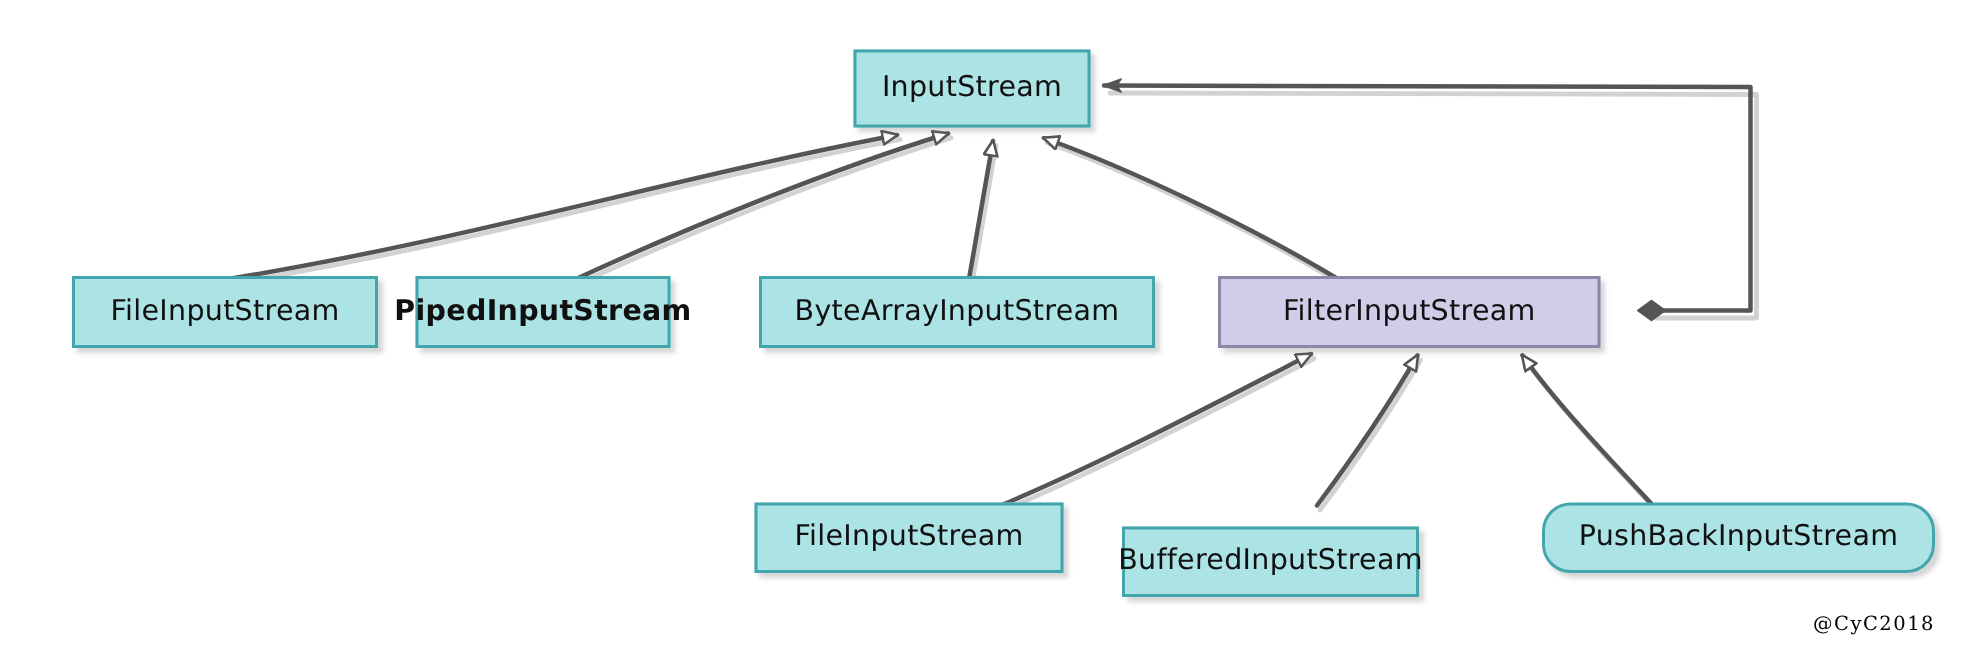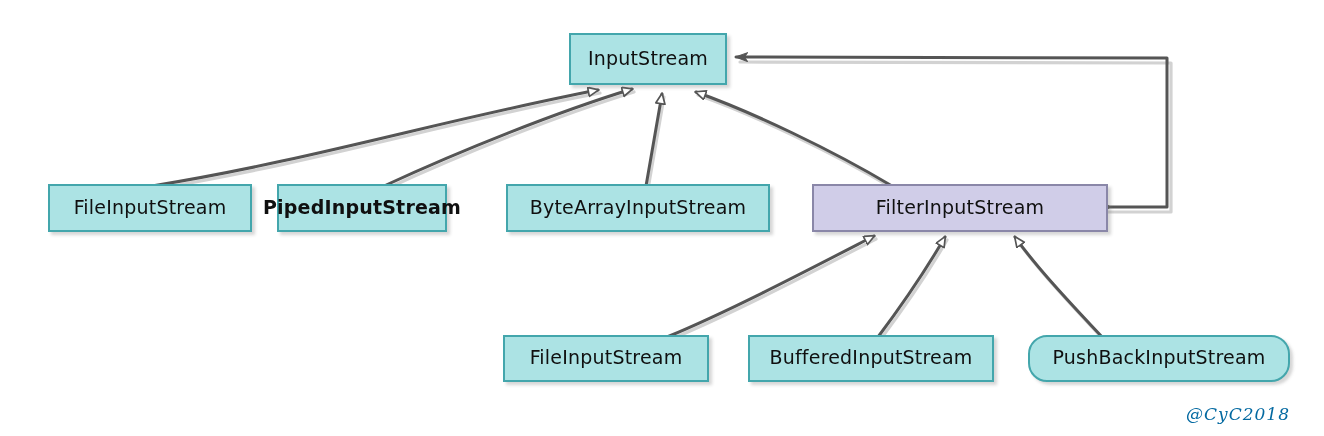--- a/index.html
+++ b/index.html
@@ -54,23 +54,22 @@
   .node-label {
     display: block;
     line-height: 1;
     transform: translateY(-1px);
   }
   #watermark {
     position: absolute;
     right: 46px;
     bottom: 12px;
     font-family: "DejaVu Serif", serif;
-    font-style: italic;
-    font-size: 17px;
-    color: #0369a1;
+    font-size: 13px;
+    color: #000000;
     letter-spacing: 1px;
     user-select: none;
     z-index: 4;
   }
 </style>
 </head>
 <body>
 
 <div id="canvas">
 
@@ -128,29 +127,29 @@
   </div>
 
   <div class="node cyan" style="left:265px; top:184px; width:170px; height:48px;font-weight:bold;">
     <span class="node-label">PipedInputStream</span>
   </div>
 
   <div class="node cyan" style="left:494px; top:184px; width:264px; height:48px;">
     <span class="node-label">ByteArrayInputStream</span>
   </div>
 
-  <div class="node purple" style="left:800px; top:184px; width:296px; height:48px;justify-content:center;">
+  <div class="node purple" style="left:800px; top:184px; width:255px; height:48px;justify-content:center;">
     <span class="node-label">FilterInputStream</span>
   </div>
 
   <div class="node cyan" style="left:491px; top:335px; width:206px; height:47px;">
     <span class="node-label">FileInputStream</span>
   </div>
 
-  <div class="node cyan" style="left:736px; top:335px; width:246px; height:47px;">
+  <div class="node cyan" style="left:736px; top:351px; width:198px; height:47px;">
     <span class="node-label">BufferedInputStream</span>
   </div>
 
   <div class="node cyan" style="left:1016px; top:335px; width:262px; height:47px;border-radius:19px;">
     <span class="node-label">PushBackInputStream</span>
   </div>
 
   <div id="watermark">@CyC2018</div>
 
 </div>

